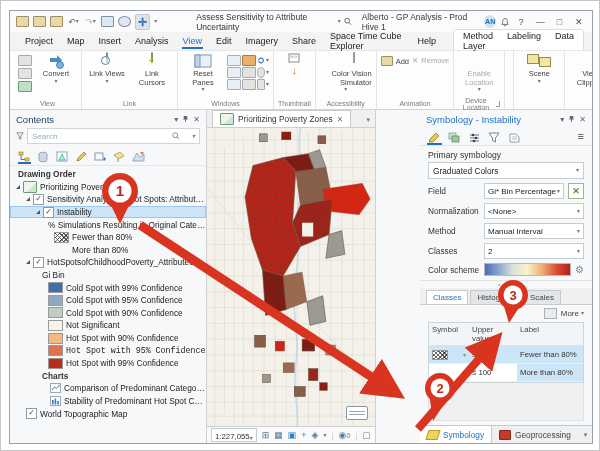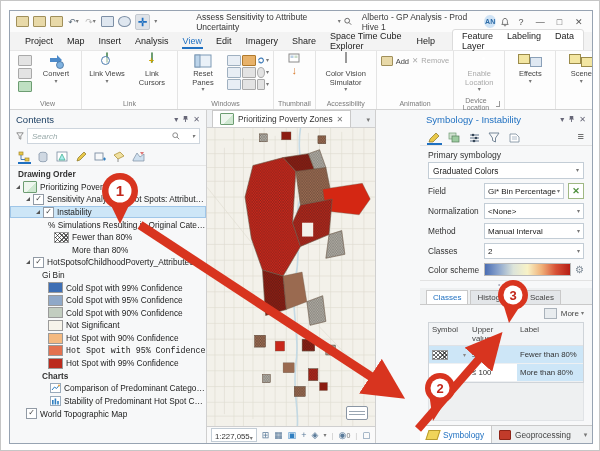--- a/index.html
+++ b/index.html
@@ -197,21 +197,21 @@
     <span class="mtab">Map</span>
     <span class="mtab">Insert</span>
     <span class="mtab">Analysis</span>
     <span class="mtab active">View</span>
     <span class="mtab">Edit</span>
     <span class="mtab">Imagery</span>
     <span class="mtab">Share</span>
     <span class="mtab">Space Time Cube Explorer</span>
     <span class="mtab">Help</span>
     <span class="ctxgroup">
-      <span class="mtab">Feature Layer</span>
+      <span class="mtab">Method Layer</span>
       <span class="mtab">Labeling</span>
       <span class="mtab">Data</span>
     </span>
   </div>
 
   <div class="ribbon">
     <div class="rgroup">
       <div class="rbody">
         <div class="smallcol">
           <span class="sico gray"></span>
@@ -289,21 +289,21 @@
               <rect x="2.5" y="2.5" width="3" height="2.5" fill="#b9cfe4"></rect>
               <rect x="6.5" y="2.5" width="3" height="2.5" fill="#c9ddc9"></rect>
             </svg>
         <span style="color:#d8782a;font-weight:bold;font-size:11px;">↓</span>
       </div>
       <div class="rcaption">Thumbnail</div>
     </div>
 
     <div class="rgroup">
       <div class="rbody">
-        <div class="bigbtn" style="width:52px;">
+        <div class="bigbtn" style="width:52px;text-align:right;">
           <span class="bico"><span class="cvs-ico"></span></span>
           <span>Color Vision Simulator</span>
           <span class="chev">▾</span>
         </div>
       </div>
       <div class="rcaption">Accessibility</div>
     </div>
 
     <div class="rgroup">
       <div class="rbody" style="align-items:flex-start;gap:3px;padding-top:3px;">
@@ -327,27 +327,20 @@
           <span class="chev">▾</span>
         </div>
       </div>
       <div class="rcaption">
             <span>Device Location</span>
             <span style="width:5px;height:5px;border-right:1px solid #999;border-bottom:1px solid #999;display:inline-block;"></span>
           </div>
     </div>
 
     <div class="rgroup" style="border-right:1px solid #e4e4e4;">
-      <div class="rbody">
-        <div class="bigbtn">
-          <span class="bico"><span class="fx-ico"><span class="sq1"></span><span class="sq2"></span></span></span>
-          <span>Effects</span>
-          <span class="chev">▾</span>
-        </div>
-      </div>
       <div class="rcaption"></div>
     </div>
     <div class="rgroup">
       <div class="rbody">
         <div class="bigbtn">
           <span class="bico"><span class="fx-ico"><span class="sq1" style="background:#f3e6a2;border-color:#9b8b4a;"></span><span class="sq2"></span></span></span>
           <span>Scene</span>
           <span class="chev">▾</span>
         </div>
       </div>

